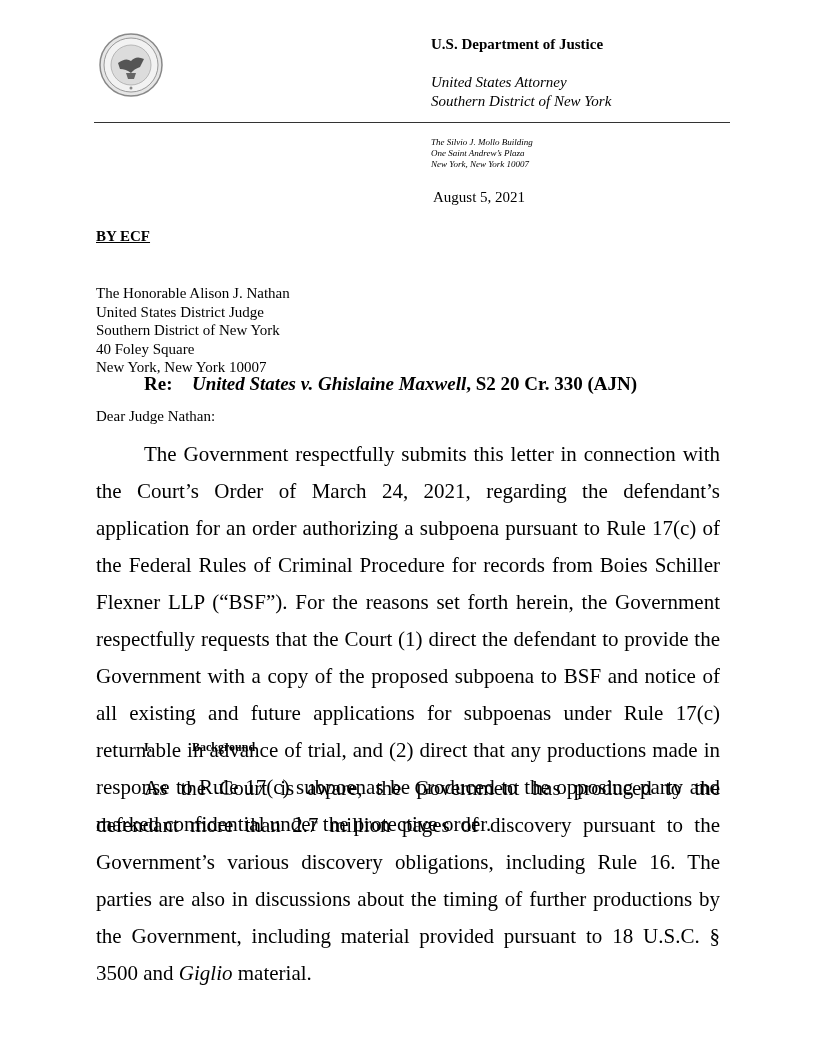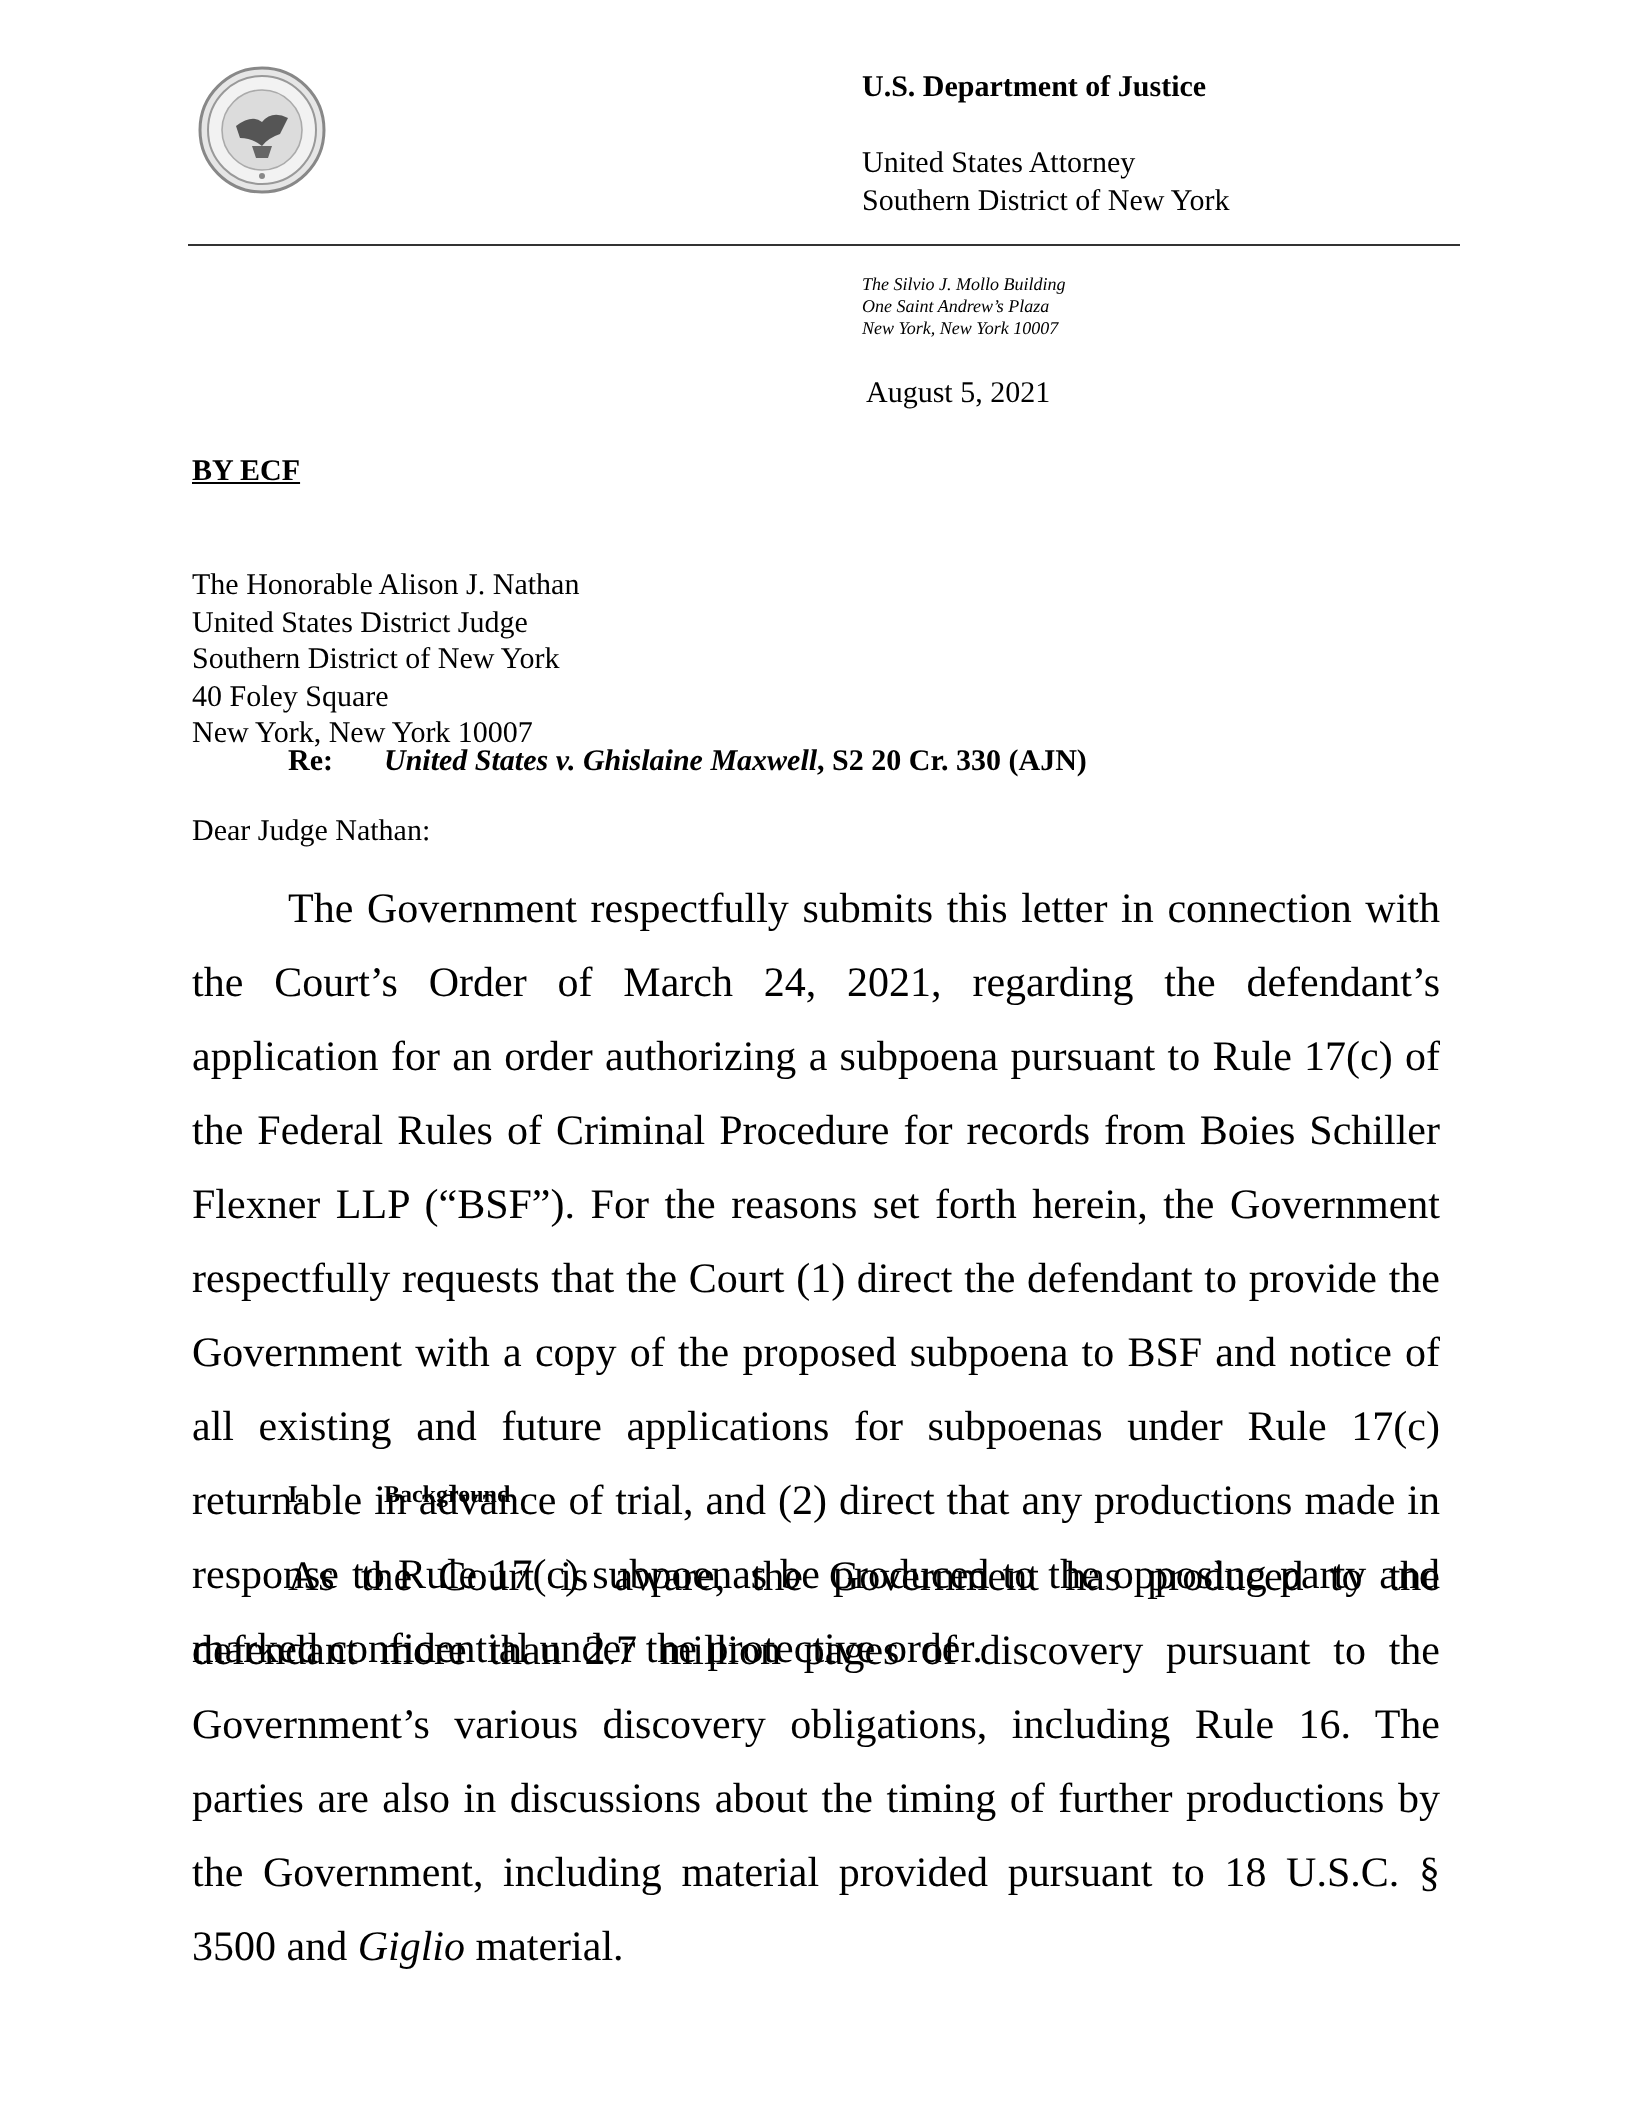--- a/index.html
+++ b/index.html
@@ -8,39 +8,39 @@
     font-family: "Liberation Serif", "DejaVu Serif", serif;
     color: #000;
   }
   .seal {
     position: absolute; left: 96px; top: 33px; width: 70px; height: 64px;
   }
   .agency {
     position: absolute; left: 431px; top: 36px; font-size: 15px; font-weight: bold;
   }
   .office {
-    position: absolute; left: 431px; top: 73px; font-size: 15px; line-height: 19px;
+    position: absolute; left: 431px; top: 73px; font-size: 15px; font-style: italic; line-height: 19px;
   }
   .rule {
     position: absolute; left: 94px; top: 122px; width: 636px; height: 1px; background: #333;
   }
   .address {
     position: absolute; left: 431px; top: 137px; font-size: 9px; font-style: italic; line-height: 11px;
   }
   .date {
     position: absolute; left: 433px; top: 189px; font-size: 15px;
   }
   .by-ecf {
     position: absolute; left: 96px; top: 228px; font-size: 15px; font-weight: bold; text-decoration: underline; text-align: center;
   }
   .addressee {
     position: absolute; left: 96px; top: 262px; font-size: 15px; line-height: 18.5px; margin-top: 22px;
   }
   .re {
-    position: absolute; left: 144px; top: 373px; font-size: 15px; font-weight: bold;
+    position: absolute; left: 144px; top: 373px; font-size: 19px; font-weight: bold;
   }
   .re .re-label { display: inline-block; width: 48px; }
   .re em { font-style: italic; }
   .salutation {
     position: absolute; left: 96px; top: 408px; font-size: 15px;
   }
   .para {
     position: absolute; left: 96px; width: 624px; font-size: 21px; line-height: 37px;
     text-align: justify; text-indent: 48px;
   }

